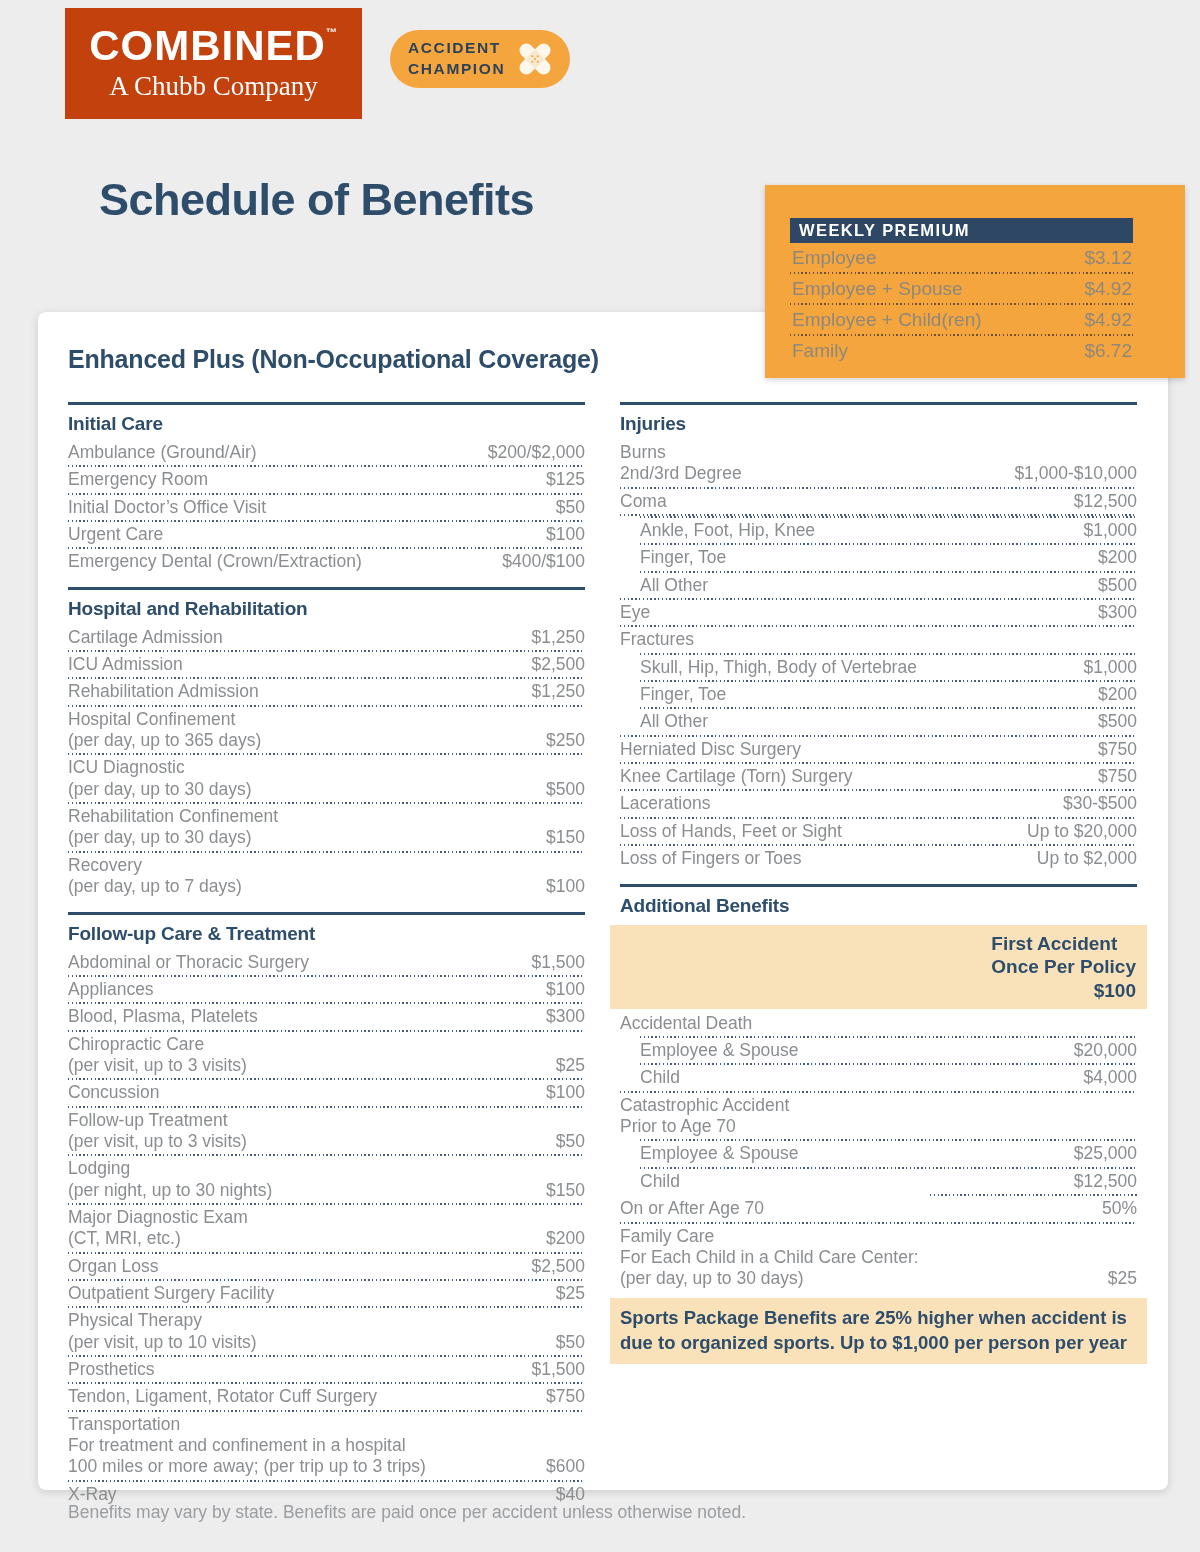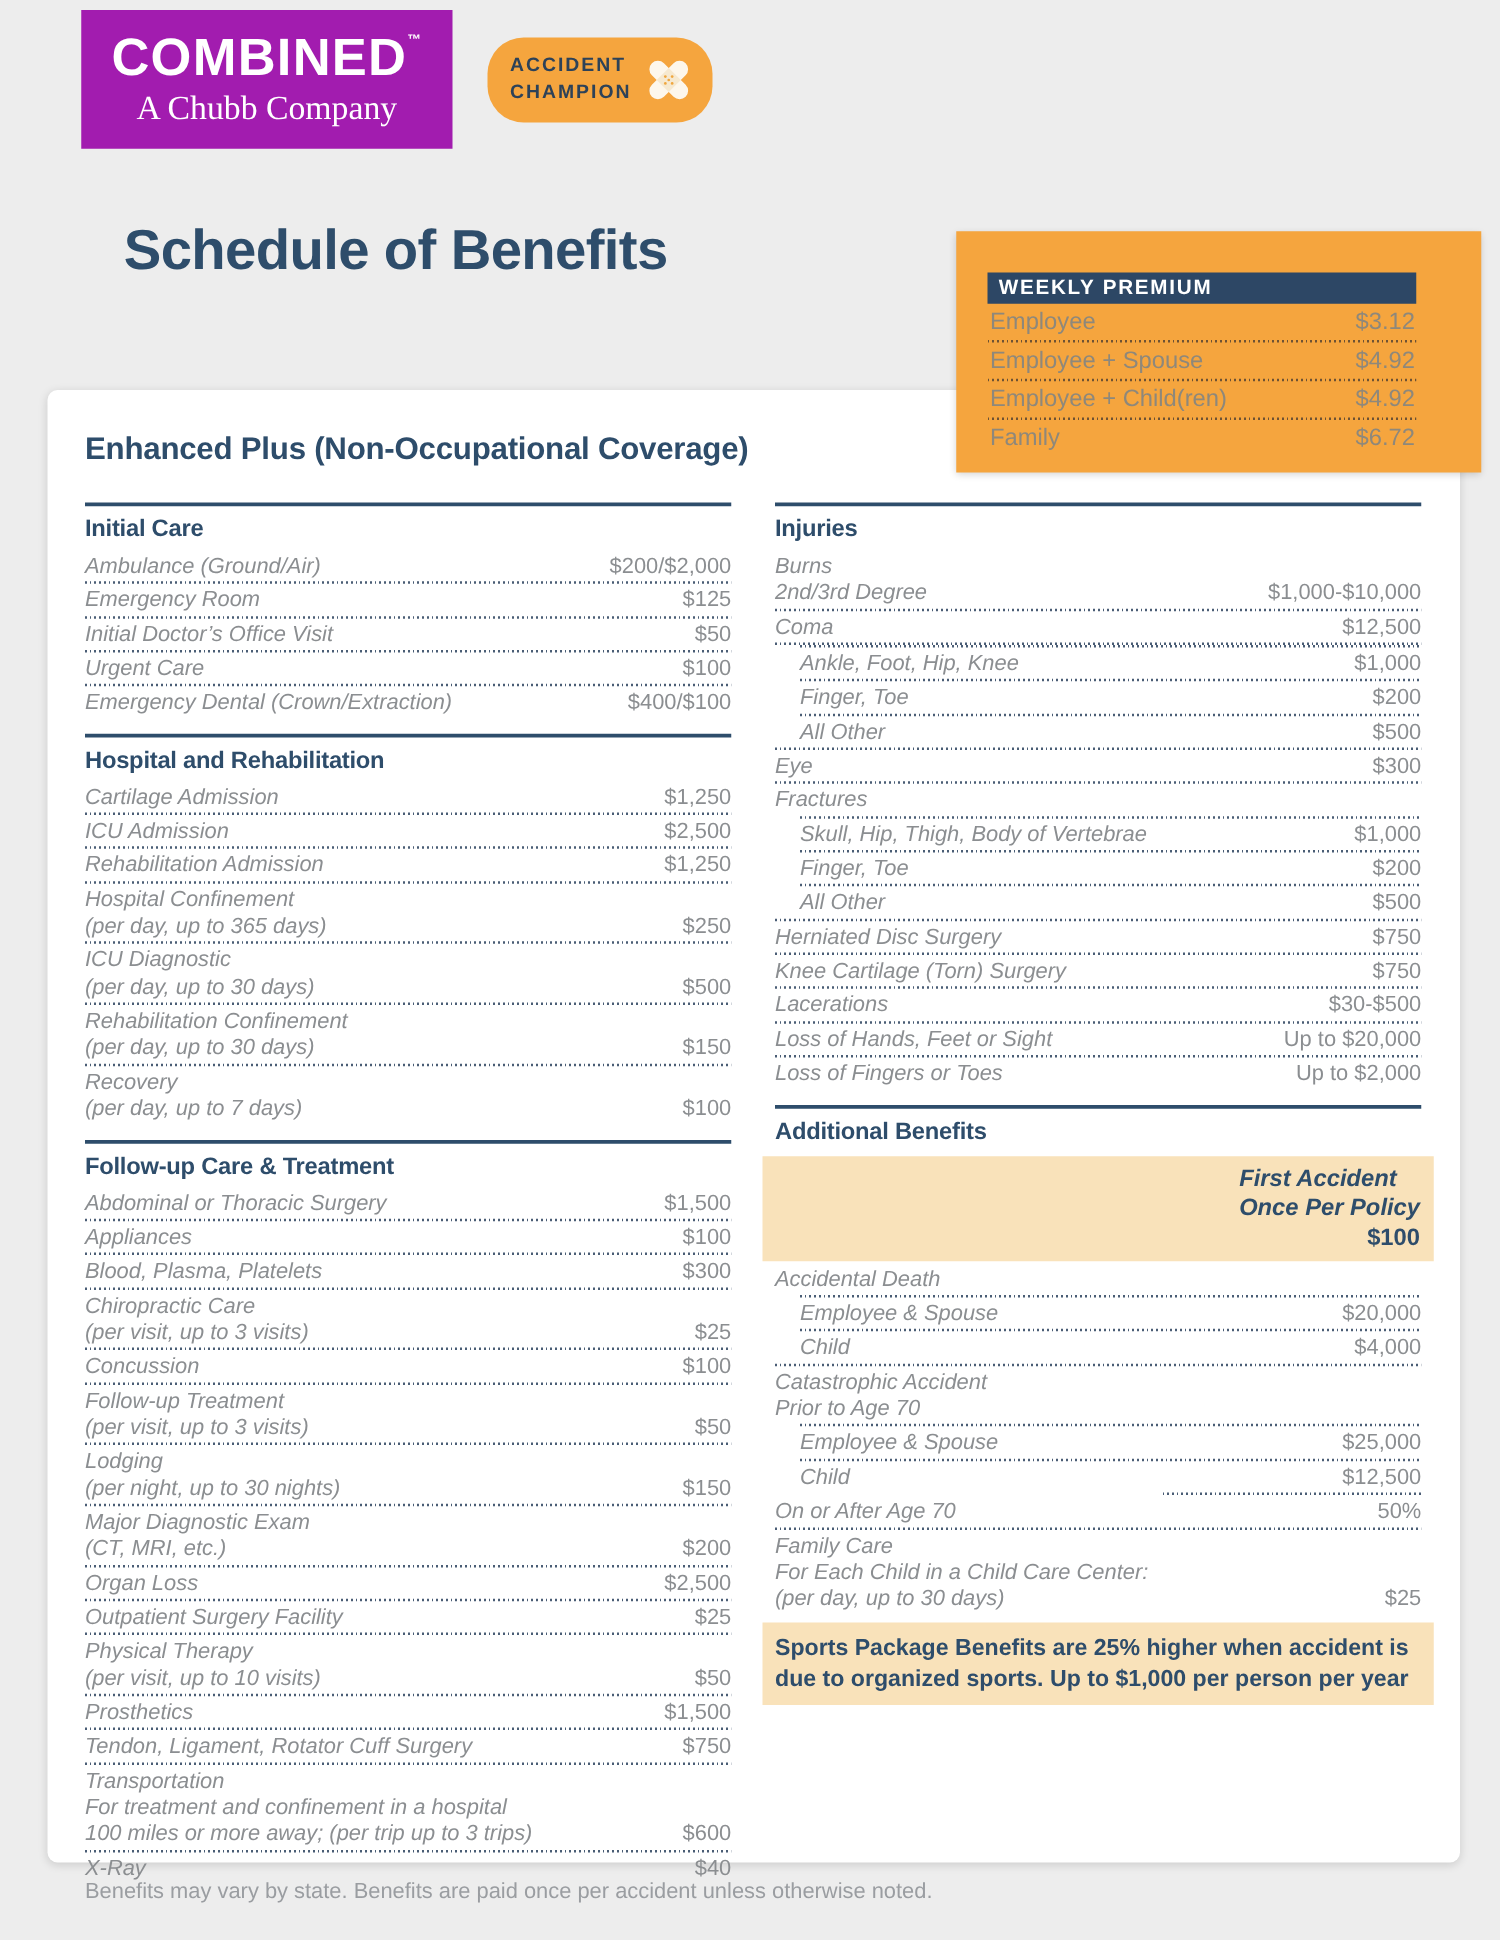--- a/index.html
+++ b/index.html
@@ -6,27 +6,27 @@
     --navy:#2e4d6b; --navy-dark:#2d4765; --orange:#f5a53e; --peach:#f9e2ba;
     --text-gray:#8b8e91; --dots:#4a5d75; --premium-text:#8e887b; --premium-dots:#6e5233;
     --page-bg:#ededed; --footnote:#9a9da1; --white:#ffffff;
   }
   *{margin:0;padding:0;box-sizing:border-box;}
   html,body{background:#cfcfcf;}
   body{font-family:"Liberation Sans", sans-serif;}
   .page{position:relative;width:1200px;height:1552px;background:var(--page-bg);overflow:hidden;margin:0 auto;}
 
   
-  .logo-box{position:absolute;left:65px;top:8px;width:297px;height:111px;background:#a21caf;
+  .logo-box{position:absolute;left:65px;top:8px;width:297px;height:111px;background:#c2410c;
     display:flex;flex-direction:column;align-items:center;justify-content:center;}
   .logo-word{color:#fff;font-size:42px;font-weight:bold;letter-spacing:1px;line-height:1;display:flex;align-items:flex-start;}
   .logo-tm{font-size:11px;font-weight:bold;margin-top:2px;}
   .logo-sub{color:#fff;font-family:"Liberation Serif", serif;font-size:27px;line-height:1.15;margin-top:4px;}
 
-  .badge{position:absolute;left:390px;top:30px;height:68px;min-width:180px;background:var(--orange);
+  .badge{position:absolute;left:390px;top:30px;height:58px;min-width:180px;background:var(--orange);
     border-radius:29px;display:flex;align-items:center;padding:0 12px 0 18px;}
   .badge-text{color:#2d4258;font-weight:bold;font-size:15.5px;letter-spacing:1.6px;line-height:1.35;}
   .badge-icon{margin-left:10px;width:40px;height:40px;flex:none;}
 
   .page-title{position:absolute;left:65px;top:174px;color:var(--navy);font-size:45px;font-weight:bold;letter-spacing:-0.5px;margin-left:34px;}
 
   
   .premium-box{position:absolute;left:765px;top:185px;width:420px;height:193px;background:var(--orange);
     z-index:3;box-shadow:0 2px 6px rgba(0,0,0,.18);}
   .premium-inner{padding:33px 52px 0 25px;}
@@ -39,21 +39,21 @@
   
   .card{position:absolute;left:38px;top:312px;width:1130px;height:1178px;background:var(--white);
     border-radius:8px;box-shadow:0 2px 8px rgba(0,0,0,.14);}
   .plan-title{color:var(--navy);font-size:25px;font-weight:bold;margin:33px 0 0 30px;letter-spacing:-0.2px;}
   .columns{display:grid;grid-template-columns:1fr 1fr;column-gap:35px;padding:28px 31px 0 30px;}
 
   .section{margin-bottom:12px;}
   .rule{border-top:3px solid var(--navy);}
   .stitle{color:var(--navy);font-size:19px;font-weight:bold;padding:8px 0 5px;letter-spacing:-0.2px;}
   .row{display:flex;justify-content:space-between;align-items:flex-end;padding:2px 0;}
-  .row .label{color:var(--text-gray);font-size:17.5px;line-height:1.22;font-style:italic;}
+  .row .label{color:var(--text-gray);font-size:17.5px;line-height:1.22;}
   .row .value{color:var(--text-gray);font-size:17.5px;white-space:nowrap;padding-left:10px;line-height:1.22;}
   .row.indent{margin-left:20px;}
   .row.highlight{background:var(--peach);margin:3px -10px 2px;padding:7px 11px 6px;flex-direction:column;}
   .row.highlight .label,.row.highlight .value{color:var(--navy);font-weight:bold;font-size:19px;line-height:1.25;}
   .sep{height:2px;background-image:repeating-linear-gradient(to right,var(--dots) 0,var(--dots) 1.4px,transparent 1.4px,transparent 3.8px);}
   .sep.indent{margin-left:20px;}
   .sep.partial{margin-left:60%;}
   .note{background:var(--peach);margin:6px -10px 0;padding:8px 10px 9px;}
   .note .note-line{color:var(--navy);font-weight:bold;font-size:18.5px;line-height:1.35;}
 

